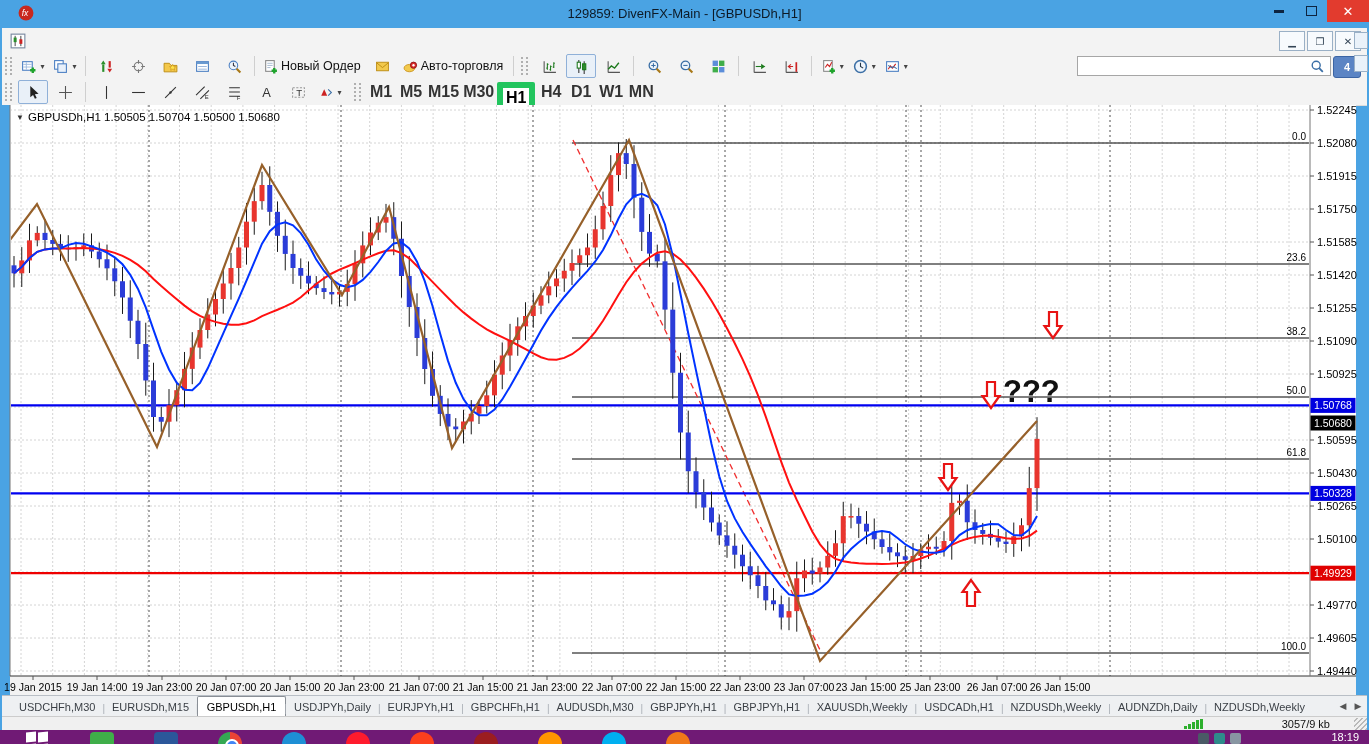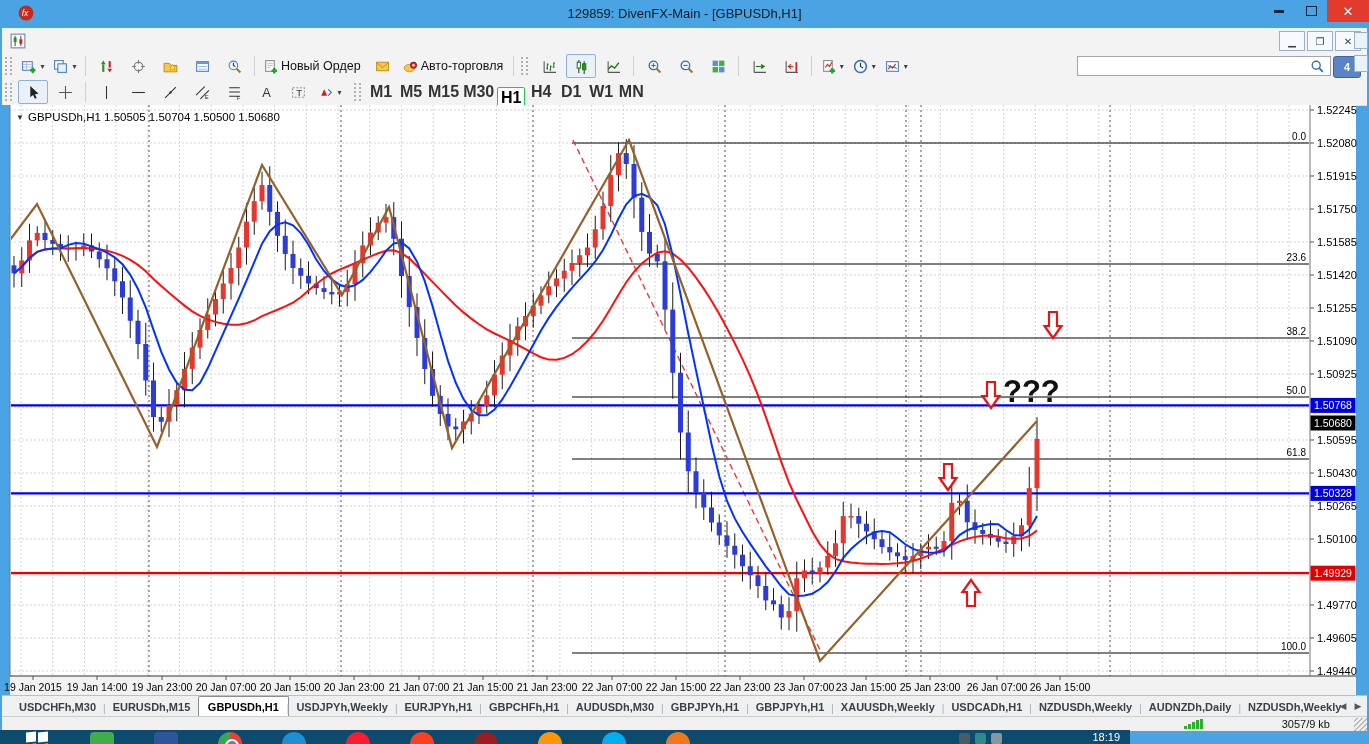--- a/index.html
+++ b/index.html
@@ -29,50 +29,50 @@
   .tb1{top:53px;} .tb2{top:79px;}
   .grip{width:3px;height:18px;margin:0 5px 0 3px;border-left:2px dotted #b0b0b0;border-right:2px dotted #b0b0b0;}
   .tsep{width:1px;height:20px;background:#cfcfcf;margin:0 4px;}
   .tbtn{height:22px;min-width:24px;padding:0 2px;margin:0 1px;display:flex;align-items:center;justify-content:center;
     border:1px solid transparent;border-radius:2px;font-size:12px;color:#111;gap:3px;}
   .tbtn.pressed{background:#e9f0f8;border:1px solid #8fb0d8;}
   .tbtn .dd{font-size:8px;color:#444;margin-left:1px;}
   .tbtn .lbl{font-size:12.5px;white-space:nowrap;padding-right:2px;}
   .tfbtn{height:20px;min-width:26px;margin:0 1px;display:flex;align-items:center;justify-content:center;
     font-size:16px;font-weight:bold;color:#333;border:1px solid transparent;border-radius:2px;}
-  .tfbtn.pressed{background:#fff;border:1px solid #22c55e;color:#000;margin-top:11px;}
+  .tfbtn.pressed{background:#fff;border:6px solid #22c55e;color:#000;margin-top:11px;}
   
   .searchwrap{position:absolute;right:42px;top:56px;display:flex;align-items:center;}
   .searchwrap input{width:226px;height:18px;border:1px solid #a6a6a6;font-size:12px;padding:0 22px 0 4px;outline:none;}
   .search-mag{margin-left:-24px;width:20px;height:18px;display:flex;align-items:center;justify-content:center;}
   .chatbadge{position:absolute;right:8px;top:56px;width:26px;height:20px;background:#5b84c4;border:1px solid #3b64a4;
     border-radius:3px;color:#fff;font-size:11px;font-weight:bold;display:flex;align-items:center;justify-content:center;}
   
   #chart-svg{position:absolute;left:0;top:105px;}
   .panelbtn{position:absolute;width:12px;height:15px;background:#eaf2fa;border:1px solid #9ab0c6;right:1px;}
   
   .tabbar{left:2px;top:695px;width:1365px;height:21px;background:#eef0f2;border-top:1px solid #b9bfc6;
     display:flex;align-items:flex-end;padding-left:8px;box-sizing:border-box;}
-  .tab{height:18px;display:flex;align-items:center;padding:0 9px;font-size:11px;color:#3a3f45;white-space:nowrap;font-weight:bold;}
+  .tab{height:18px;display:flex;align-items:center;padding:0 9px;font-size:11px;color:#3a3f45;white-space:nowrap;}
   .tab.active{background:#fff;border:1px solid #8a8f96;border-bottom:none;height:19px;color:#000;border-radius:2px 2px 0 0;}
   .tabsep{color:#a9aeb5;font-size:10px;margin:0 -2px;padding-bottom:2px;}
   .tabnav{position:absolute;right:4px;top:699px;display:flex;gap:1px;}
   .tabnav div{width:14px;height:14px;font-size:9px;color:#555;display:flex;align-items:center;justify-content:center;}
   
   .statusbar{left:2px;top:716px;width:1365px;height:14px;background:#f0f0f0;border-top:1px solid #cccccc;font-size:11px;color:#111;}
   .sb-help{left:6px;top:1px;line-height:14px;margin-top:25px;}
   .sb-cell{top:14px;height:14px;border-left:1px solid #d6d6d6;margin-top:21px;}
   .sb-default{left:728px;padding-left:6px;line-height:14px;width:126px;}
   .sb-signal{left:1182px;top:2px;display:flex;align-items:flex-end;gap:1px;height:10px;}
   .sb-signal span{width:3px;background:#2daf2d;display:block;}
   .sb-traffic{left:1238px;line-height:14px;width:90px;text-align:right;}
   .sb-grip{right:0;top:1px;width:13px;height:13px;
     background:repeating-linear-gradient(135deg,transparent 0 2px,#b9b9b9 2px 3.5px);}
   
-  .taskbar{left:0;top:730px;width:1130px;height:14px;background:#0c4a6e;overflow:hidden;text-decoration:underline;}
+  .taskbar{left:0;top:730px;width:1369px;height:14px;background:#701a75;overflow:hidden;text-decoration:underline;}
   .tk-icon{position:absolute;top:2px;width:24px;height:24px;border-radius:4px;}
   .tk-icon.circle{border-radius:50%;}
   .tk-start{display:grid;grid-template-columns:10px 10px;grid-template-rows:10px 10px;gap:2px;background:none!important;}
   .tk-start span{background:#fff;display:block;transform:skewY(-6deg);}
   .tk-clock{position:absolute;right:10px;top:1px;color:#fff;font-size:11px;}
   .tk-tray{position:absolute;top:3px;width:11px;height:11px;border-radius:2px;}
   svg text{font-family:"Liberation Sans",sans-serif;}
 </style>
 </head>
 <body>
@@ -811,21 +811,21 @@
   <div class="panelbtn" style="top:32px;"></div>
   <div class="panelbtn" style="top:55px;"></div>
 
   <div class="abs tabbar" id="tabbar">
       <div class="tab">USDCHFh,M30</div>
       <span class="tabsep">|</span>
       <div class="tab">EURUSDh,M15</div>
       <span class="tabsep">|</span>
       <div class="tab active">GBPUSDh,H1</div>
       <span class="tabsep">|</span>
-      <div class="tab">USDJPYh,Weekly</div>
+      <div class="tab">USDJPYh,Daily</div>
       <span class="tabsep">|</span>
       <div class="tab">EURJPYh,H1</div>
       <span class="tabsep">|</span>
       <div class="tab">GBPCHFh,H1</div>
       <span class="tabsep">|</span>
       <div class="tab">AUDUSDh,M30</div>
       <span class="tabsep">|</span>
       <div class="tab">GBPJPYh,H1</div>
       <span class="tabsep">|</span>
       <div class="tab">GBPJPYh,H1</div>

